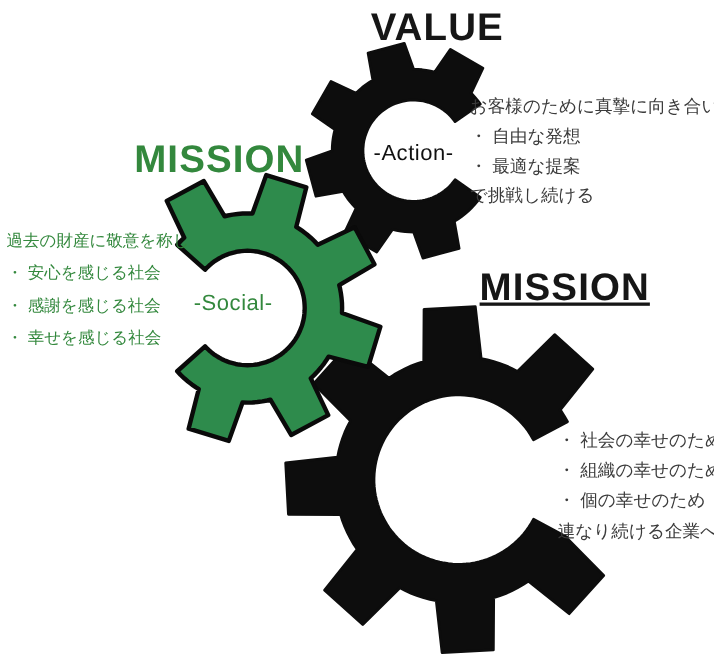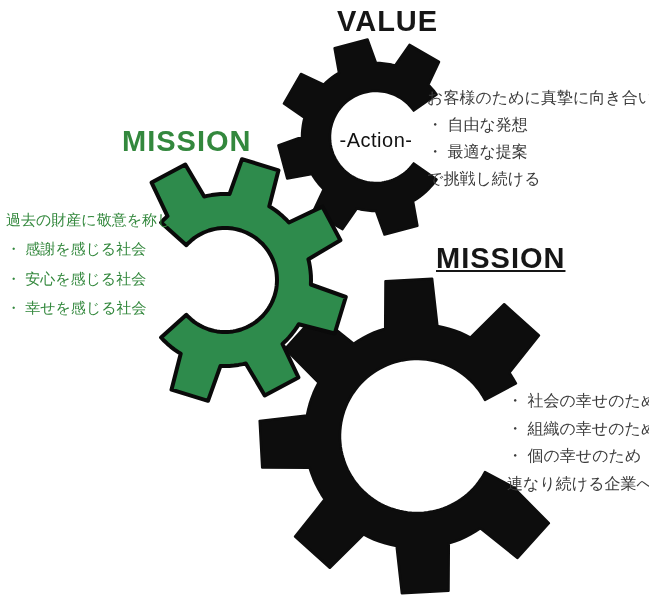--- a/index.html
+++ b/index.html
@@ -2,21 +2,21 @@
 <html><head>
 <meta charset="utf-8">
 <style>
   html,body{margin:0;padding:0;background:#fff;}
   .stage{
     position:relative;width:649px;height:610px;background:#ffffff;overflow:hidden;
     font-family:"Liberation Sans","DejaVu Sans",sans-serif;
   }
   .stage svg{position:absolute;left:0;top:0;}
   .title{
-    position:absolute;font-weight:bold;font-size:29px;letter-spacing:1px;
+    position:absolute;font-weight:bold;font-size:35px;letter-spacing:1px;
     color:var(--title-black,#161616);white-space:nowrap;
   }
   #title-value{left:337px;top:5px;}
   #title-vision{left:122px;top:125px;color:var(--green-text,#33883d);}
   #title-mission{left:436px;top:242px;text-decoration:underline;}
   .gear-label{
     position:absolute;font-weight:normal;font-size:20px;color:#111;
     transform:translate(-50%,-50%);white-space:nowrap;letter-spacing:0.5px;
   }
   #label-action{left:376px;top:140px;}
@@ -36,32 +36,33 @@
     <path id="gear-value" d="M436.6 94.6L434.3 91.4L431.8 88.5L429.2 85.6L428.3 84.7L439.0 61.9L409.5 44.9L395.2 65.5L391.4 64.6L387.6 63.9L383.7 63.4L379.9 63.1L376.0 63.0L367.5 39.4L334.6 48.2L339.0 72.9L335.7 74.9L332.5 77.1L329.4 79.5L326.5 82.0L323.7 84.7L300.9 74.0L283.9 103.5L304.5 117.8L303.6 121.6L302.9 125.4L302.4 129.3L302.1 133.1L302.0 137.0L278.4 145.5L287.2 178.4L311.9 174.0L313.9 177.3L316.1 180.5L318.5 183.6L321.0 186.5L323.7 189.3L313.0 212.1L342.5 229.1L356.8 208.5L360.6 209.4L364.4 210.1L368.3 210.6L372.1 210.9L376.0 211.0L384.5 234.6L417.4 225.8L413.0 201.1L416.3 199.1L419.5 196.9L422.6 194.5L425.5 192.0L428.3 189.3L431.0 186.5L433.5 183.6L435.9 180.5L436.6 179.4L413.7 163.4L412.2 165.3L410.7 167.2L409.1 169.0L407.4 170.6L405.6 172.2L403.7 173.7L401.7 175.1L399.7 176.4L397.6 177.6L395.4 178.7L393.2 179.7L391.0 180.5L388.7 181.2L386.3 181.8L384.0 182.3L381.6 182.7L379.2 182.9L376.8 183.0L374.4 183.0L372.0 182.8L369.6 182.6L367.2 182.2L364.9 181.6L362.6 181.0L360.3 180.2L358.0 179.3L355.8 178.3L353.7 177.2L351.6 176.0L349.6 174.7L347.7 173.2L345.8 171.7L344.0 170.1L342.4 168.4L340.8 166.6L339.3 164.7L337.9 162.7L336.6 160.7L335.4 158.6L334.3 156.4L333.3 154.2L332.5 152.0L331.8 149.7L331.2 147.3L330.7 145.0L330.3 142.6L330.1 140.2L330.0 137.8L330.0 135.4L330.2 133.0L330.4 130.6L330.8 128.2L331.4 125.9L332.0 123.6L332.8 121.3L333.7 119.0L334.7 116.8L335.8 114.7L337.0 112.6L338.3 110.6L339.8 108.7L341.3 106.8L342.9 105.0L344.6 103.4L346.4 101.8L348.3 100.3L350.3 98.9L352.3 97.6L354.4 96.4L356.6 95.3L358.8 94.3L361.0 93.5L363.3 92.8L365.7 92.2L368.0 91.7L370.4 91.3L372.8 91.1L375.2 91.0L377.6 91.0L380.0 91.2L382.4 91.4L384.8 91.8L387.1 92.4L389.4 93.0L391.7 93.8L394.0 94.7L396.2 95.7L398.3 96.8L400.4 98.0L402.4 99.3L404.3 100.8L406.2 102.3L408.0 103.9L409.6 105.6L411.2 107.4L412.7 109.3L413.7 110.6Z" fill="#0d0d0d" stroke="#0d0d0d" stroke-width="2.5" stroke-linejoin="round"></path>
     <path id="gear-mission" d="M515.9 383.4L513.0 378.3L509.9 373.4L509.3 372.6L538.9 335.5L504.2 304.2L470.4 337.6L465.2 334.9L459.9 332.5L454.4 330.4L448.8 328.6L443.1 327.1L437.4 325.9L432.1 278.7L385.5 281.2L385.2 328.6L379.6 330.4L374.1 332.5L368.8 334.9L363.6 337.6L358.5 340.5L353.6 343.7L316.5 314.1L285.2 348.8L318.6 382.6L315.9 387.8L313.5 393.1L311.4 398.6L309.6 404.2L308.1 409.9L306.9 415.6L259.7 420.9L262.2 467.5L309.6 467.8L311.4 473.4L313.5 478.9L315.9 484.2L318.6 489.4L321.5 494.5L324.7 499.4L295.1 536.5L329.8 567.8L363.6 534.4L368.8 537.1L374.1 539.5L379.6 541.6L385.2 543.4L390.9 544.9L396.6 546.1L401.9 593.3L448.5 590.8L448.8 543.4L454.4 541.6L459.9 539.5L465.2 537.1L470.4 534.4L475.5 531.5L480.4 528.3L517.5 557.9L548.8 523.2L515.4 489.4L515.9 488.6L485.0 472.1L483.0 475.7L480.8 479.1L478.5 482.3L476.0 485.5L473.3 488.5L470.5 491.4L467.5 494.1L464.4 496.7L461.2 499.1L457.8 501.3L454.3 503.3L450.8 505.2L447.1 506.9L443.3 508.4L439.5 509.6L435.6 510.7L431.7 511.6L427.7 512.3L423.7 512.7L419.7 513.0L415.7 513.0L411.6 512.8L407.6 512.4L403.6 511.8L399.7 511.0L395.8 510.0L391.9 508.8L388.2 507.4L384.5 505.8L380.9 504.0L377.3 502.0L373.9 499.8L370.7 497.5L367.5 495.0L364.5 492.3L361.6 489.5L358.9 486.5L356.3 483.4L353.9 480.2L351.7 476.8L349.7 473.3L347.8 469.8L346.1 466.1L344.6 462.3L343.4 458.5L342.3 454.6L341.4 450.7L340.7 446.7L340.3 442.7L340.0 438.7L340.0 434.7L340.2 430.6L340.6 426.6L341.2 422.6L342.0 418.7L343.0 414.8L344.2 410.9L345.6 407.2L347.2 403.5L349.0 399.9L351.0 396.3L353.2 392.9L355.5 389.7L358.0 386.5L360.7 383.5L363.5 380.6L366.5 377.9L369.6 375.3L372.8 372.9L376.2 370.7L379.7 368.7L383.2 366.8L386.9 365.1L390.7 363.6L394.5 362.4L398.4 361.3L402.3 360.4L406.3 359.7L410.3 359.3L414.3 359.0L418.3 359.0L422.4 359.2L426.4 359.6L430.4 360.2L434.3 361.0L438.2 362.0L442.1 363.2L445.8 364.6L449.5 366.2L453.1 368.0L456.7 370.0L460.1 372.2L463.3 374.5L466.5 377.0L469.5 379.7L472.4 382.5L475.1 385.5L477.7 388.6L480.1 391.8L482.3 395.2L484.3 398.7L485.0 399.9Z" fill="#0d0d0d" stroke="#0d0d0d" stroke-width="2.5" stroke-linejoin="round"></path>
     <path id="gear-vision" d="M161.1 337.5L164.2 340.8L167.5 343.9L170.9 346.8L174.5 349.6L178.2 352.1L180.7 353.7L171.5 389.7L208.0 400.8L220.5 365.9L225.0 366.0L229.5 365.9L234.0 365.5L238.5 364.9L242.9 364.1L245.8 363.4L264.7 395.4L298.4 377.4L282.5 343.9L285.8 340.8L288.9 337.5L291.8 334.1L294.6 330.5L297.1 326.8L298.7 324.3L334.7 333.5L345.8 297.0L310.9 284.5L311.0 280.0L310.9 275.5L310.5 271.0L309.9 266.5L309.1 262.1L308.4 259.2L340.4 240.3L322.4 206.6L288.9 222.5L285.8 219.2L282.5 216.1L279.1 213.2L275.5 210.4L271.8 207.9L269.3 206.3L278.5 170.3L242.0 159.2L229.5 194.1L225.0 194.0L220.5 194.1L216.0 194.5L211.5 195.1L207.1 195.9L204.2 196.6L185.3 164.6L151.6 182.6L167.5 216.1L164.2 219.2L161.1 222.5L186.4 245.2L188.2 243.2L190.2 241.4L192.3 239.6L194.4 237.9L196.7 236.4L199.0 235.0L201.4 233.7L203.8 232.5L206.4 231.5L208.9 230.5L211.5 229.8L214.2 229.1L216.9 228.6L219.6 228.3L222.3 228.1L225.0 228.0L227.7 228.1L230.4 228.3L233.1 228.6L235.8 229.1L238.5 229.8L241.1 230.5L243.6 231.5L246.2 232.5L248.6 233.7L251.0 235.0L253.3 236.4L255.6 237.9L257.7 239.6L259.8 241.4L261.8 243.2L263.6 245.2L265.4 247.3L267.1 249.4L268.6 251.7L270.0 254.0L271.3 256.4L272.5 258.8L273.5 261.4L274.5 263.9L275.2 266.5L275.9 269.2L276.4 271.9L276.7 274.6L276.9 277.3L277.0 280.0L276.9 282.7L276.7 285.4L276.4 288.1L275.9 290.8L275.2 293.5L274.5 296.1L273.5 298.6L272.5 301.2L271.3 303.6L270.0 306.0L268.6 308.3L267.1 310.6L265.4 312.7L263.6 314.8L261.8 316.8L259.8 318.6L257.7 320.4L255.6 322.1L253.3 323.6L251.0 325.0L248.6 326.3L246.2 327.5L243.6 328.5L241.1 329.5L238.5 330.2L235.8 330.9L233.1 331.4L230.4 331.7L227.7 331.9L225.0 332.0L222.3 331.9L219.6 331.7L216.9 331.4L214.2 330.9L211.5 330.2L208.9 329.5L206.4 328.5L203.8 327.5L201.4 326.3L199.0 325.0L196.7 323.6L194.4 322.1L192.3 320.4L190.2 318.6L188.2 316.8L186.4 314.8Z" fill="#2e8b4c" stroke="#0a0a0a" stroke-width="4" stroke-linejoin="round"></path>
   </svg>
 
   <div class="title" id="title-value">VALUE</div>
   <div class="title" id="title-vision">MISSION</div>
   <div class="title" id="title-mission">MISSION</div>
 
   <div class="gear-label" id="label-action">-Action-</div>
+  <div class="gear-label" id="label-social">-Social-</div>
 
   <div class="jp" id="block-value">
     <div>お客様のために真摯に向き合い</div>
     <div>・ 自由な発想</div>
     <div>・ 最適な提案</div>
     <div>で挑戦し続ける</div>
   </div>
 
   <div class="jp" id="block-vision">
     <div>過去の財産に敬意を称し</div>
+    <div>・ 安心を感じる社会</div>
     <div>・ 感謝を感じる社会</div>
-    <div>・ 安心を感じる社会</div>
     <div>・ 幸せを感じる社会</div>
   </div>
 
   <div class="jp" id="block-mission">
     <div>・ 社会の幸せのため</div>
     <div>・ 組織の幸せのため</div>
     <div>・ 個の幸せのため</div>
     <div>連なり続ける企業へ</div>
   </div>
 

